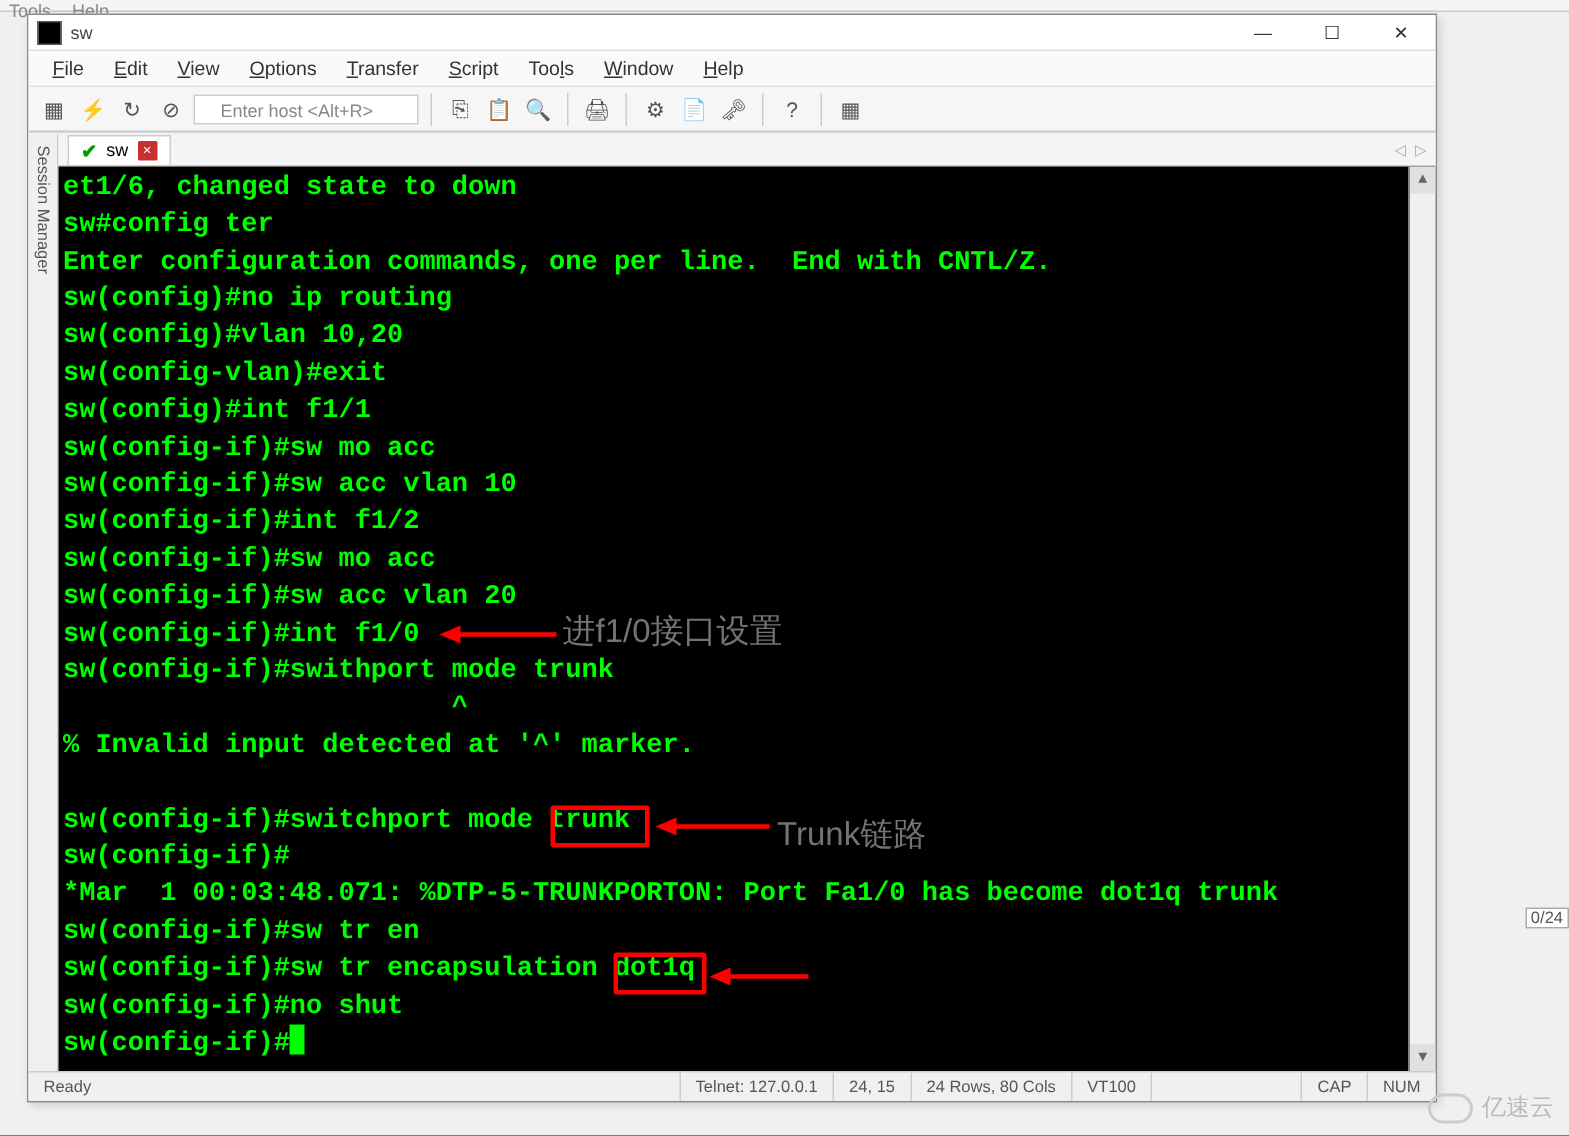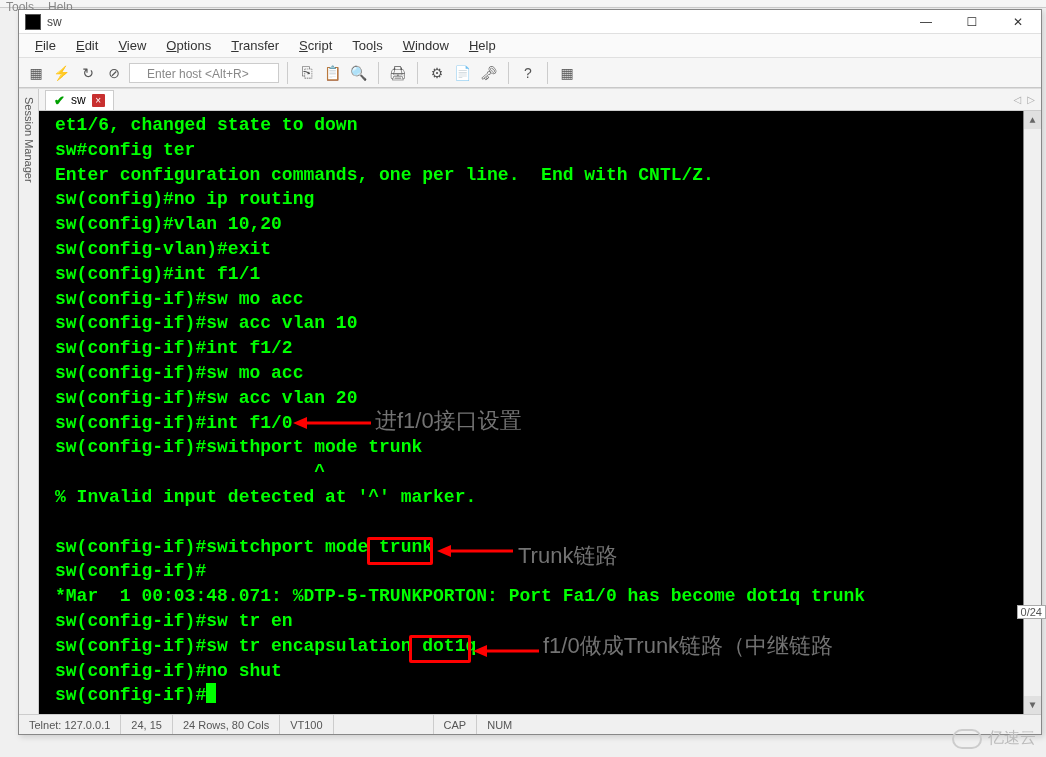--- a/index.html
+++ b/index.html
@@ -11,21 +11,21 @@
   height: 757px;
   position: relative;
   overflow: hidden;
 }
 .outer-bg { position:absolute; top:0; left:0; width:1046px; height:8px; background:#f5f5f5; border-bottom:1px solid #ccc;}
 .outer-menu { position:absolute; top:0; left:0; color:#888; font-size:12px; padding:0 6px; display:flex; gap:14px;}
 .window {
   position: absolute;
   left: 18px;
   top: 9px;
-  width: 1024px;
+  width: 940px;
   height: 726px;
   background: #fff;
   border: 1px solid #888;
   box-shadow: 2px 2px 6px rgba(0,0,0,0.15);
   display: flex;
   flex-direction: column;
 }
 .titlebar {
   height: 24px;
   background: #fff;
@@ -80,21 +80,21 @@
   font-family: "Consolas", "Courier New", monospace;
   overflow:hidden;
 }
 .term-scroll {
   width:18px; background:#f0f0f0; display:flex; flex-direction:column; align-items:center;
   border-left:1px solid #888;
 }
 .scroll-btn { width:18px; height:18px; background:#e0e0e0; color:#666; font-size:10px; display:flex; align-items:center; justify-content:center;}
 .scroll-track { flex:1; background:#f0f0f0;}
 .term {
-  flex:1; padding:2px 16px; color:#00ff00; font-size:18px; line-height:24.8px;
+  flex:1; padding:2px 3px; color:#00ff00; font-size:18px; line-height:24.8px;
   white-space: pre; position:relative; font-weight:600;
 }
 .cursor-block {
   display:inline-block; width:10px; height:20px; background:#00ff00; vertical-align:-3px;
 }
 .statusbar {
   height:20px; background:#f0f0f0; border-top:1px solid #ccc; display:flex; align-items:center;
   font-size:11px; color:#555;
 }
 .statusbar .cell { padding:0 10px; border-right:1px solid #ccc; height:100%; display:flex; align-items:center;}
@@ -230,26 +230,26 @@
         <svg class="arrow" style="left:398px; top:430px; width:78px; height:20px;">
           <line x1="76" y1="10" x2="10" y2="10" stroke="#ff0000" stroke-width="3"></line>
           <polygon points="0,10 14,4 14,16" fill="#ff0000"></polygon>
         </svg>
         <div class="anno" style="left:479px; top:416px;margin-top:14px;">Trunk链路</div>
 
         <svg class="arrow" style="left:434px; top:530px; width:68px; height:20px;">
           <line x1="66" y1="10" x2="10" y2="10" stroke="#ff0000" stroke-width="3"></line>
           <polygon points="0,10 14,4 14,16" fill="#ff0000"></polygon>
         </svg>
-        <div class="anno" style="left:504px; top:520px;">f1/0做成Trunk链路（中继链路</div>
       </div>
     </div>
   </div>
 
   <div class="statusbar">
+    <div class="cell first">Ready</div>
     <div class="cell">Telnet: 127.0.0.1</div>
     <div class="cell">24, 15</div>
     <div class="cell">24 Rows, 80 Cols</div>
     <div class="cell">VT100</div>
     <div class="cell" style="width:100px;"></div>
     <div class="cell">CAP</div>
     <div class="cell" style="border-right:none">NUM</div>
   </div>
 </div>
 

